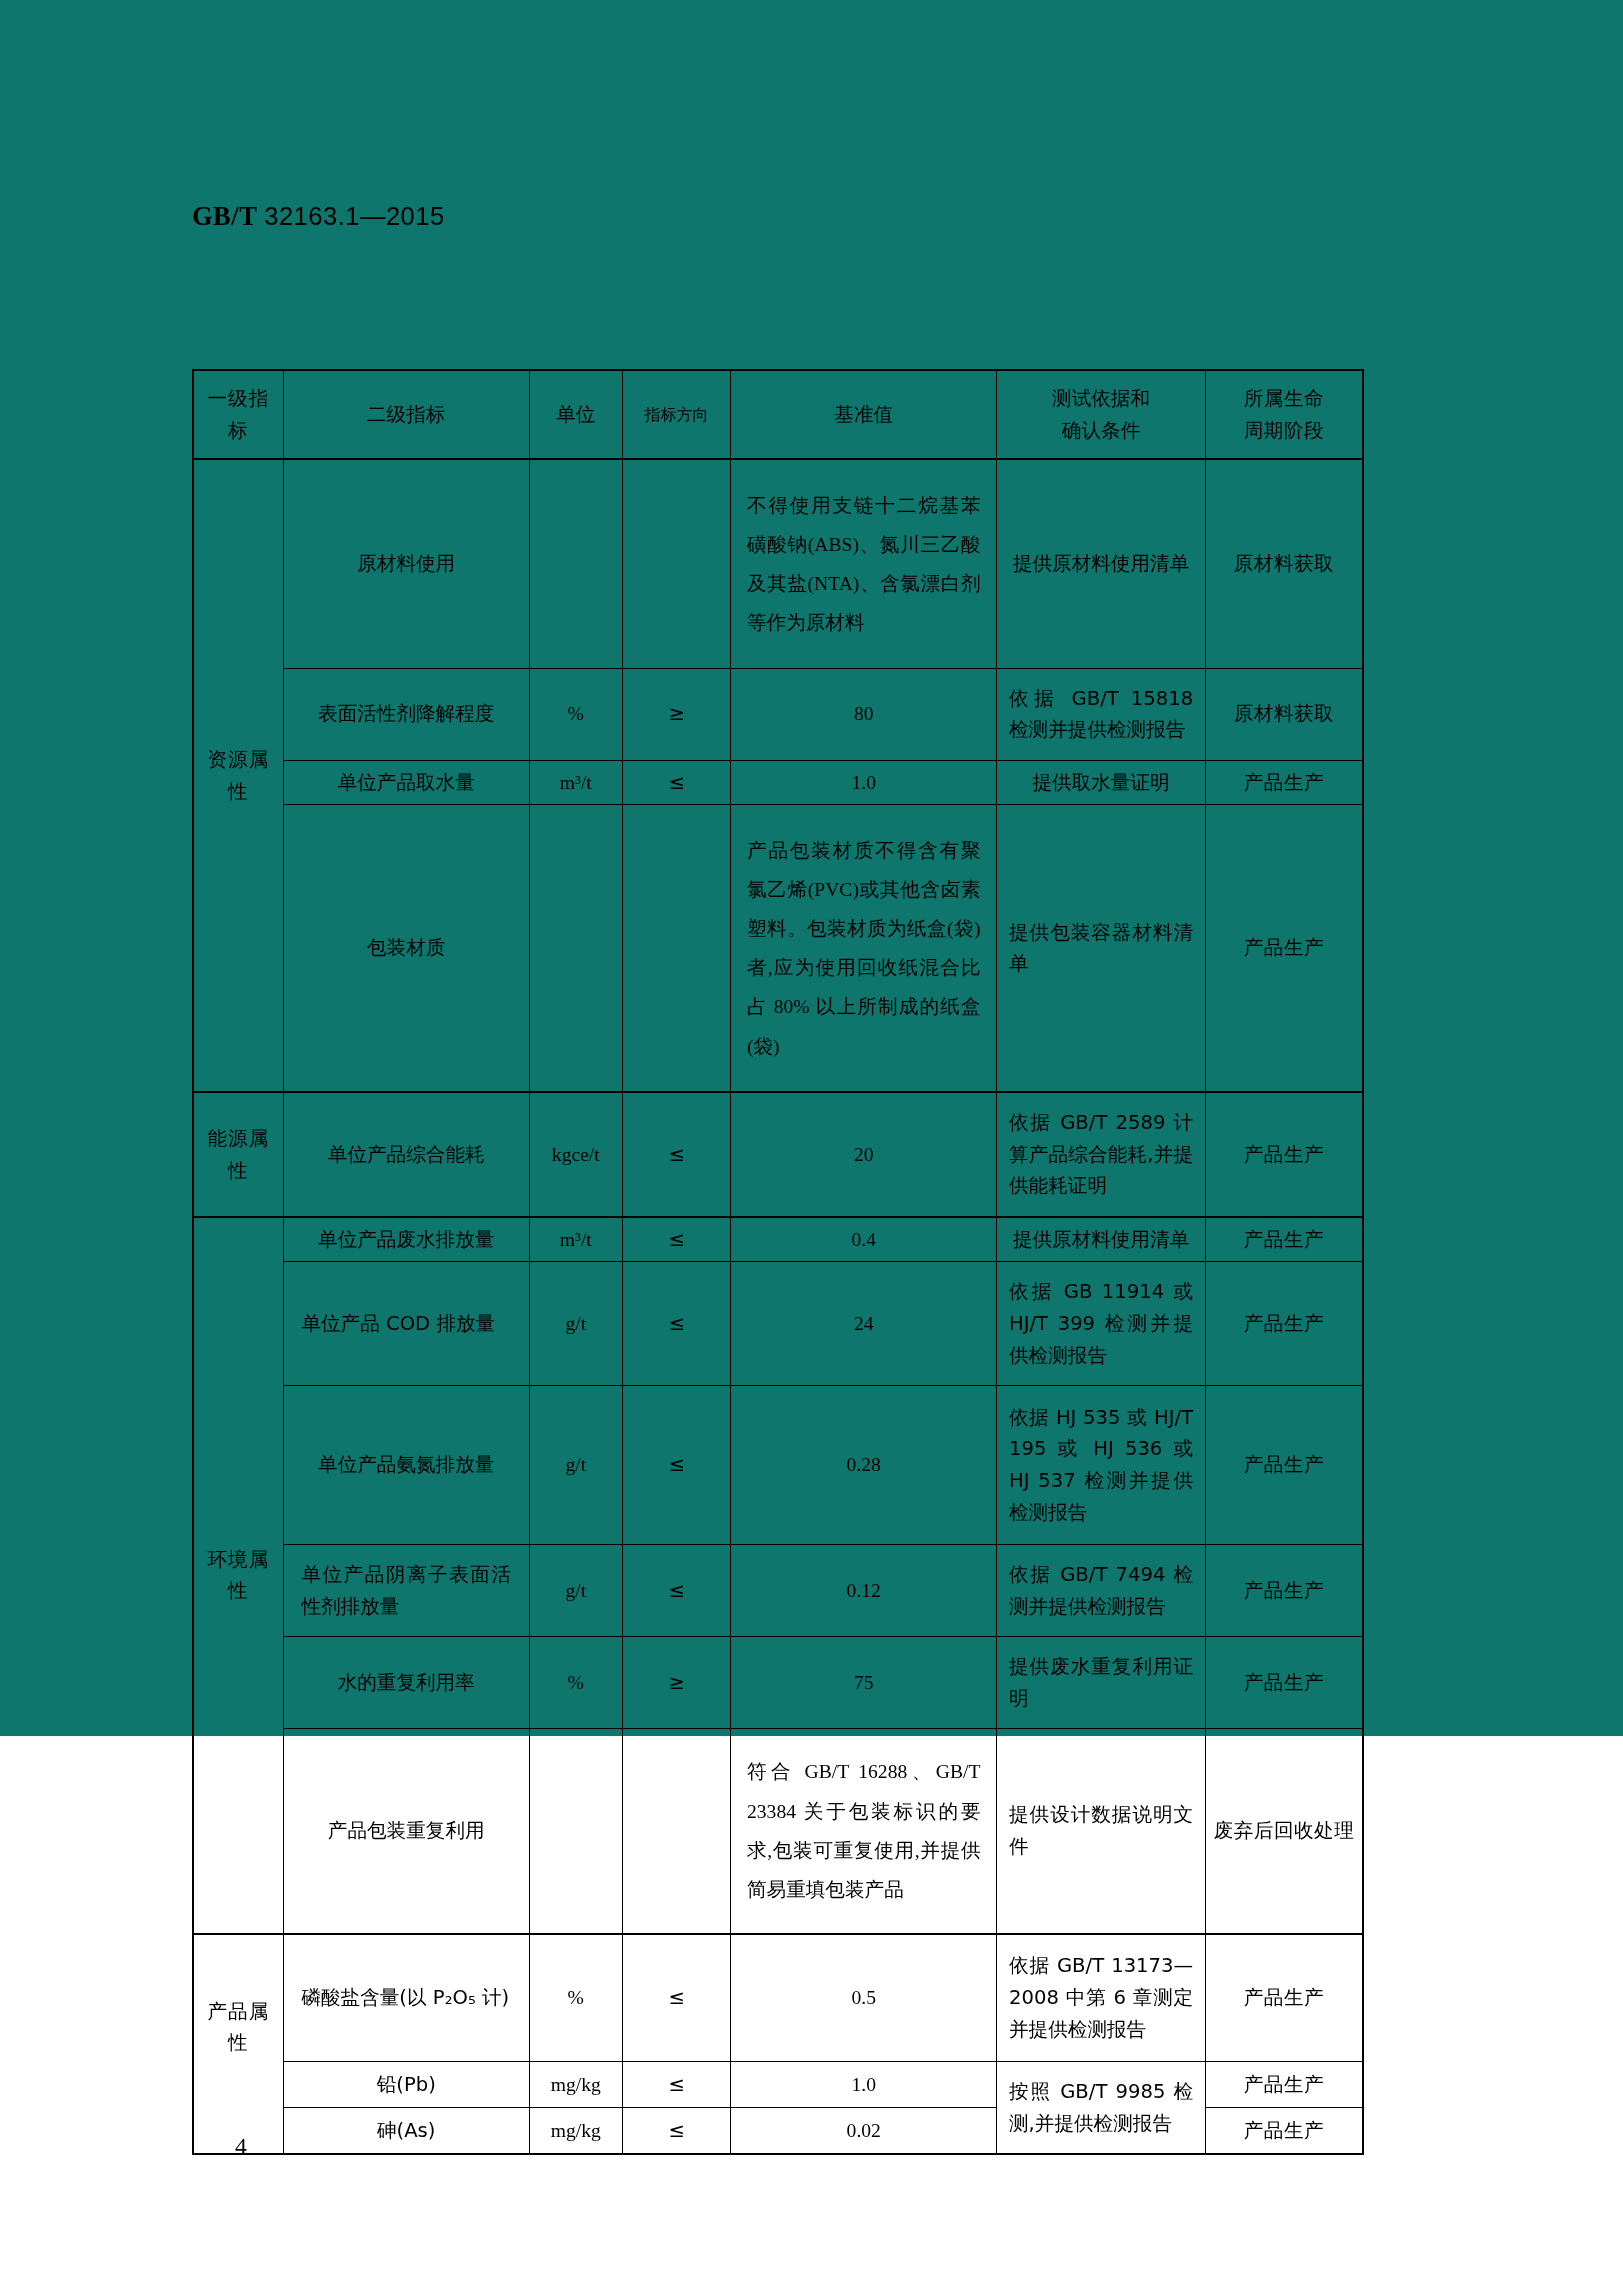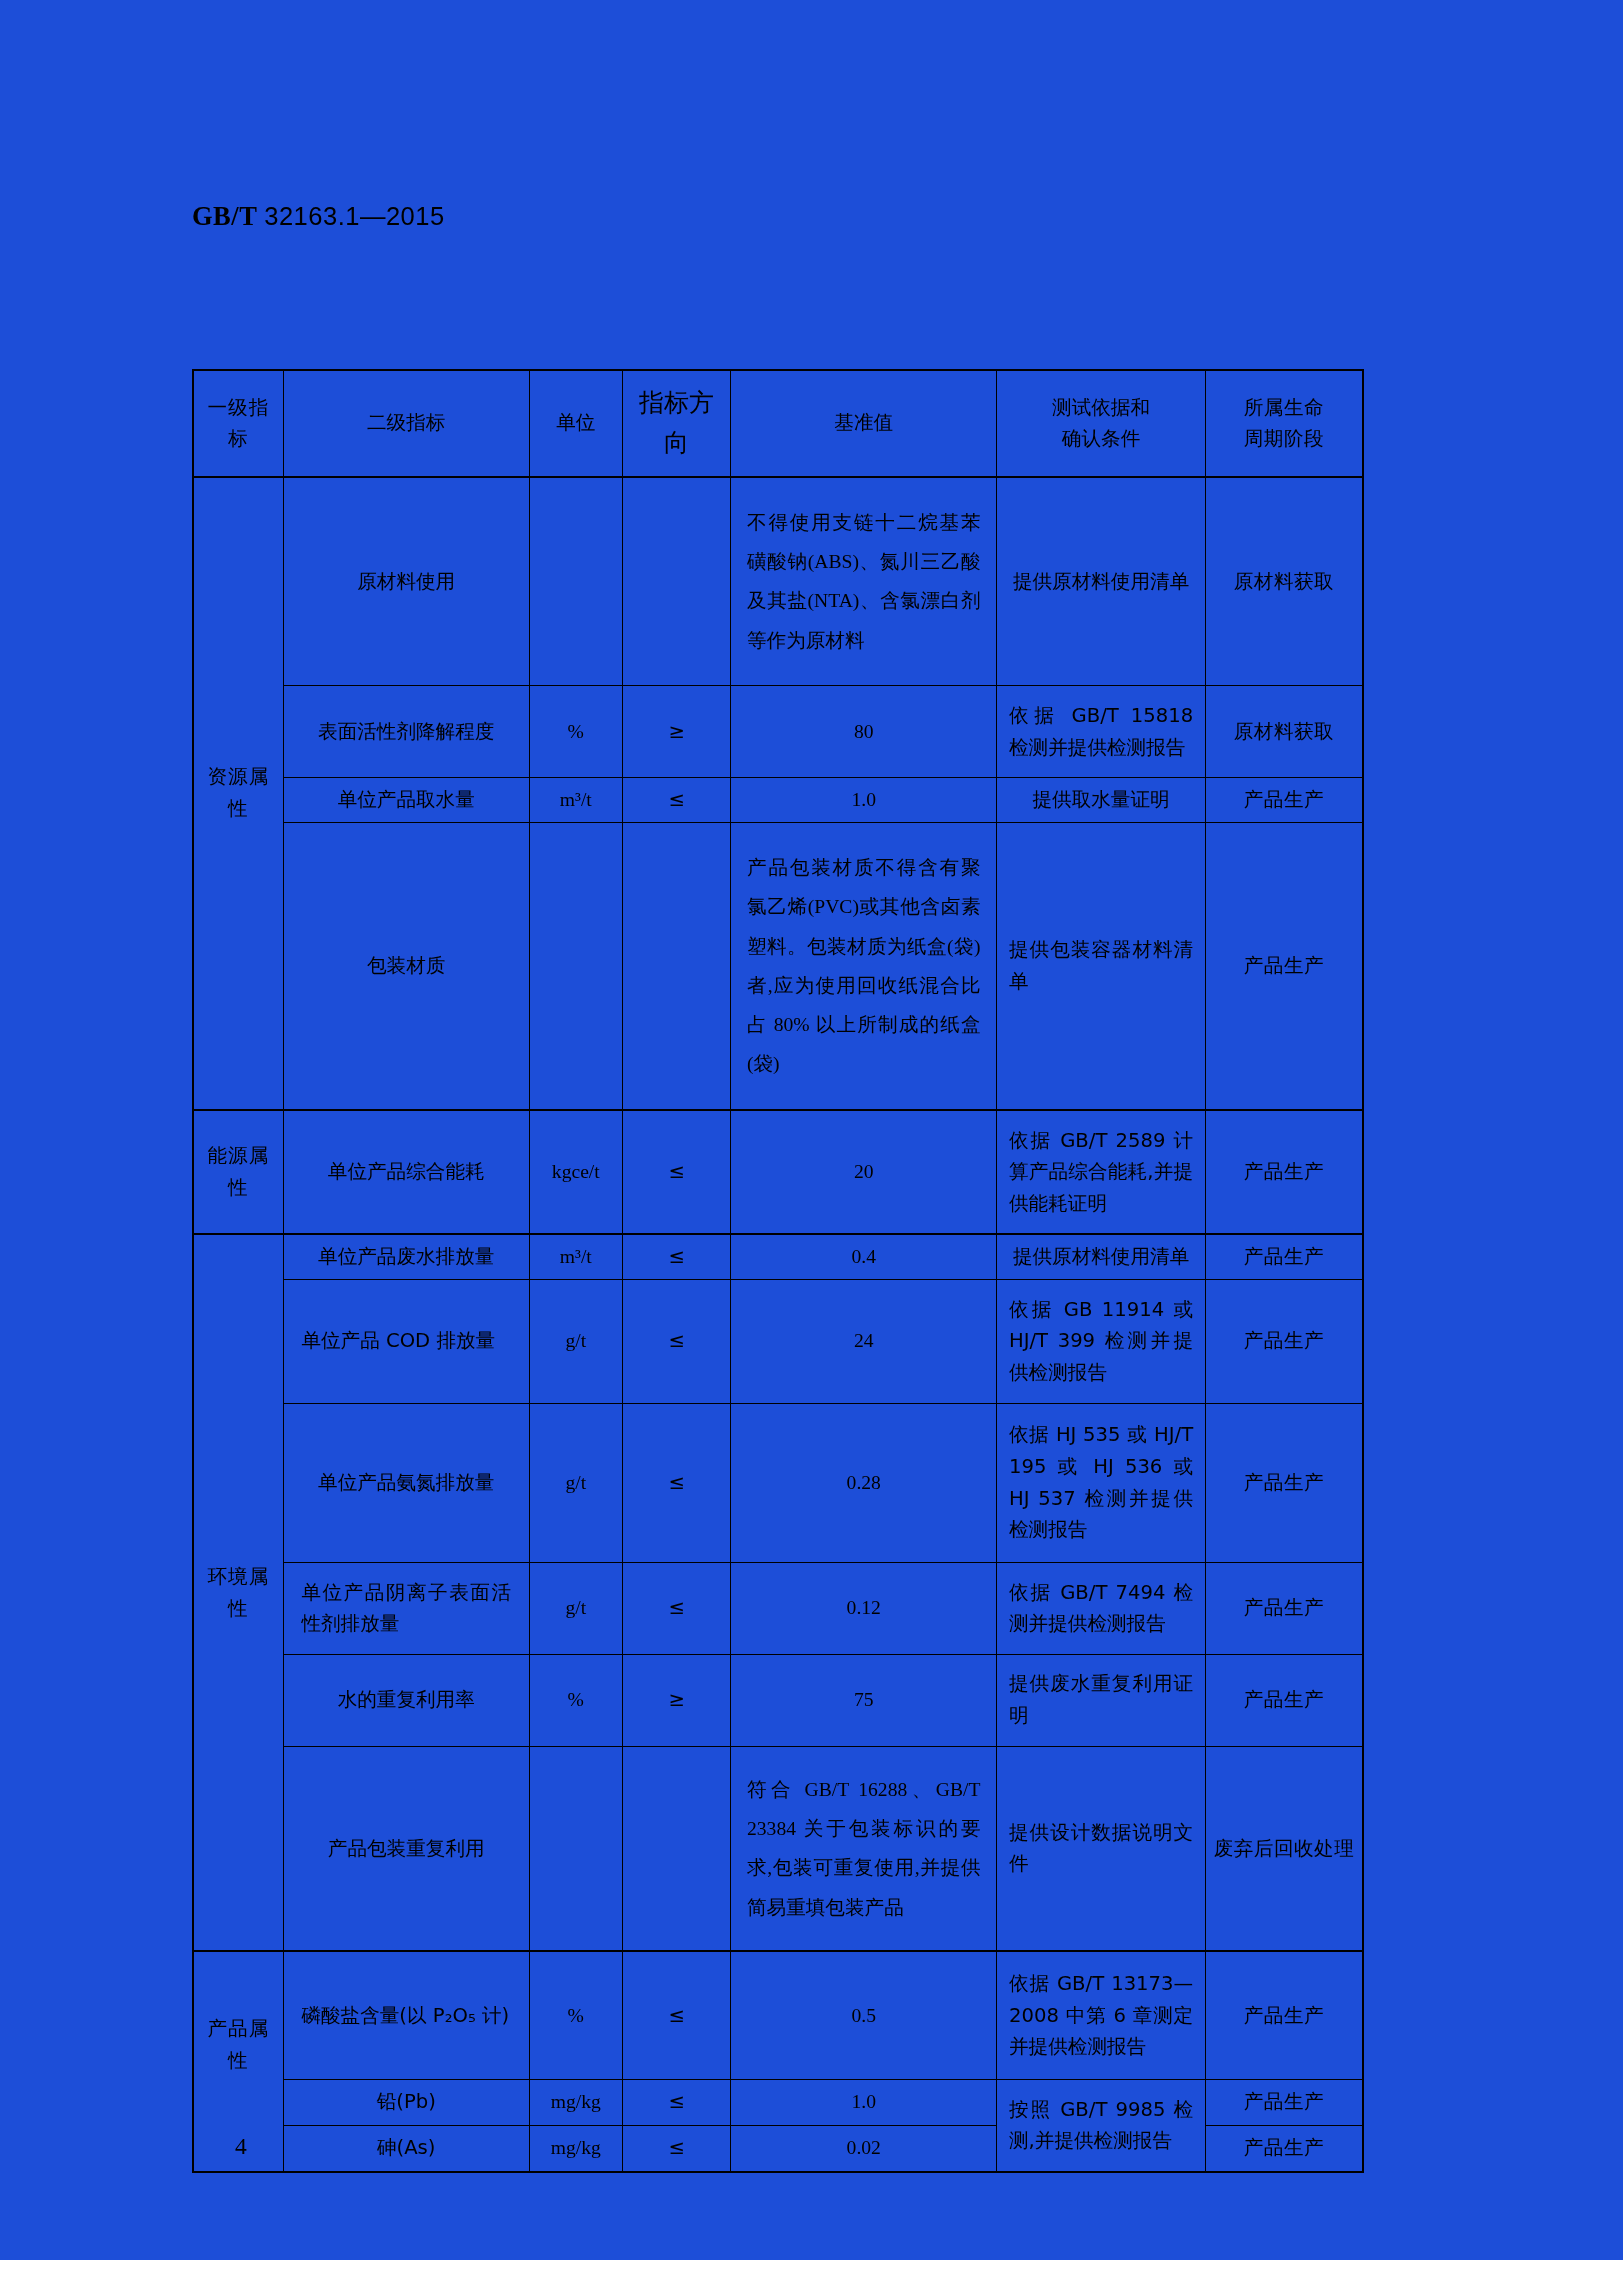--- a/index.html
+++ b/index.html
@@ -12,22 +12,22 @@
     height: 2292px;
     font-family: "Liberation Serif", "DejaVu Serif", serif;
     color: #000000;
     position: relative;
     overflow: hidden;
   }
   .page {
     position: absolute;
     left: 0; top: 0;
     width: 1623px;
-    height: 2260px;
-    background: #1d4ed8;
+    height: 1736px;
+    background: #0f766e;
   }
 
   
   .doc-header {
     position: absolute;
     left: 192px;
     top: 201px;
     font-size: 26.5px;
     letter-spacing: 0.5px;
     white-space: nowrap;
@@ -129,21 +129,21 @@
         <col style="width:108px">
           <col style="width:265px">
           <col style="width:208px">
         <col style="width:157px">
       </colgroup>
       <tbody>
         <tr class="hdr">
           <td class="c-l1">一级指标</td>
           <td class="c-l2" style="text-align:center;padding-left:6.9px">二级指标</td>
           <td class="c-unit" style="font-family:'DejaVu Sans',sans-serif">单位</td>
-          <td class="c-dir" style="font-size:25px">指标方向</td>
+          <td class="c-dir" style="font-size:16px">指标方向</td>
           <td class="c-base">基准值</td>
           <td class="c-test hdr-two" style="text-align:center;padding-left:6.9px">
             <div>测试依据和</div>
             <div>确认条件</div>
           </td>
           <td class="c-life hdr-two">
             <div>所属生命</div>
             <div>周期阶段</div>
           </td>
         </tr>

